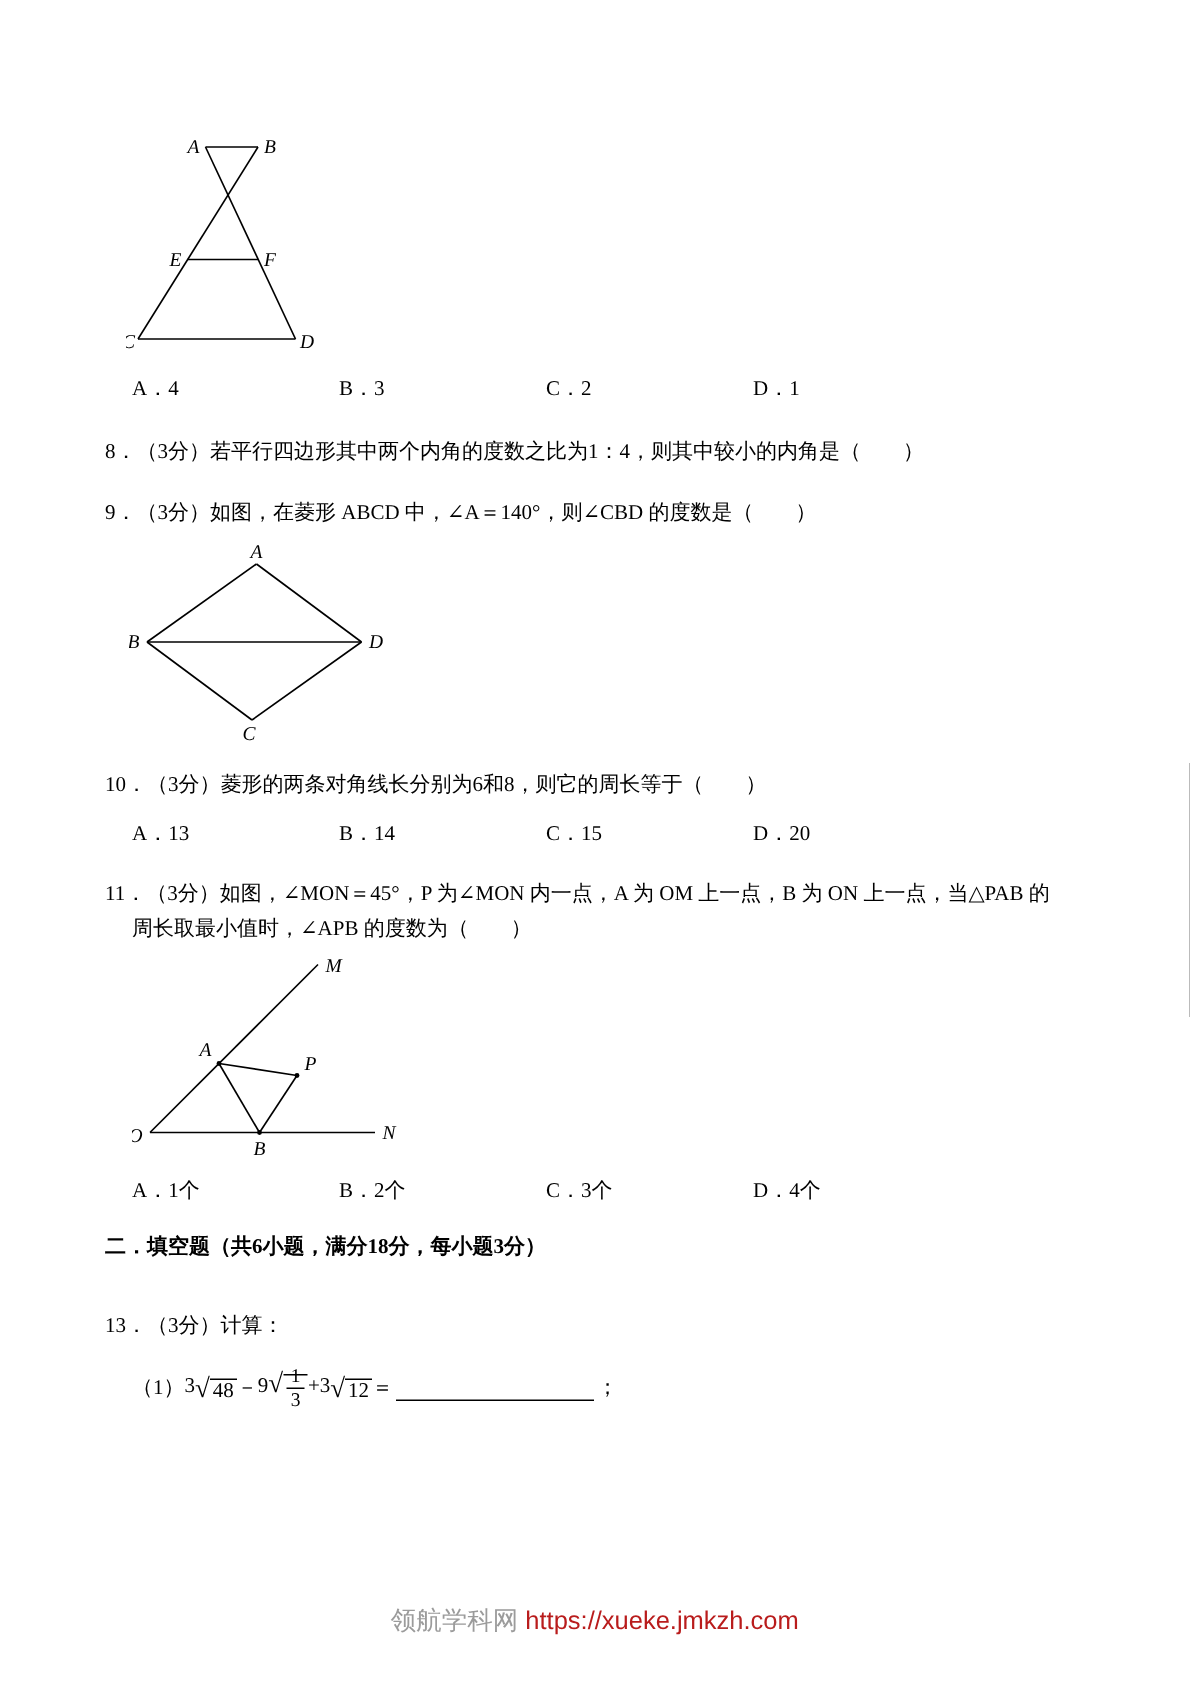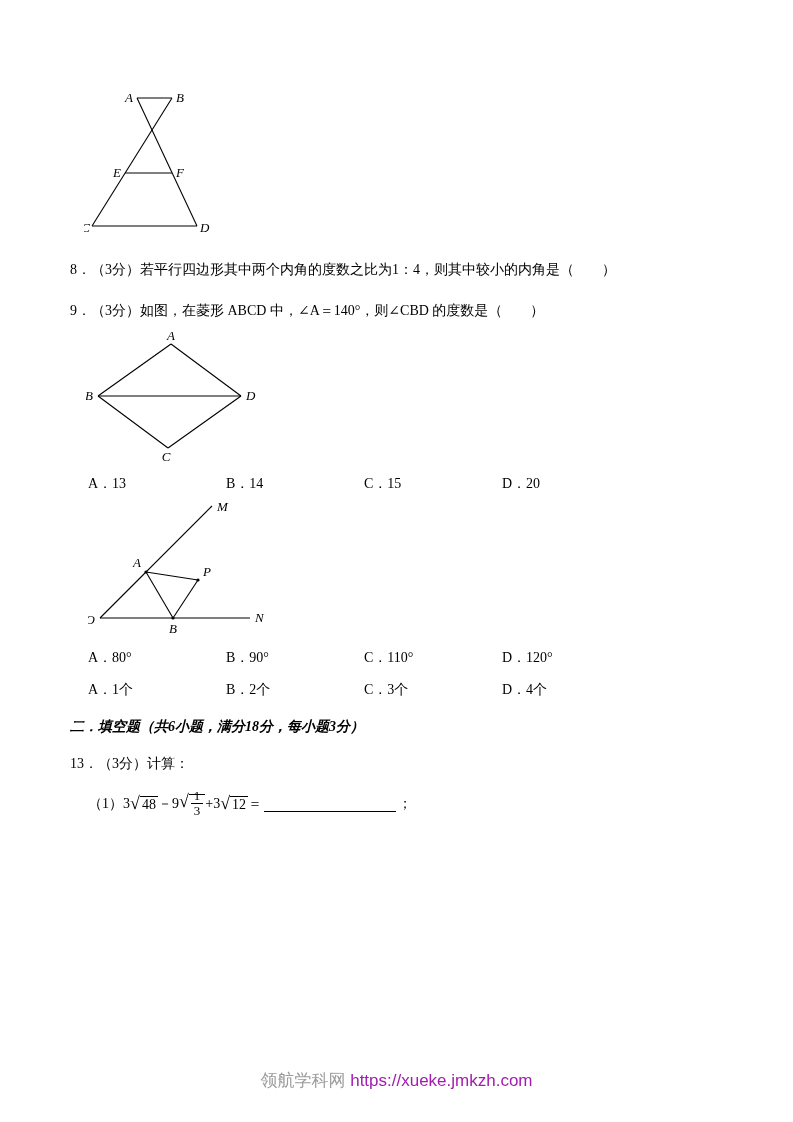--- a/index.html
+++ b/index.html
@@ -9,105 +9,107 @@
     font-size:14px;color:#000;box-sizing:border-box;
     padding:86px 73px 0 70px;overflow:hidden;
   }
   .q{margin:18px 16px 0 18px;text-indent:-18px;line-height:1.65;}
   .opts{display:flex;margin:11px 0 0 18px;line-height:1.5;}
   .opts span{width:138px;flex:0 0 auto;}
   .opts span:last-child{width:auto;}
   .fig{display:block;}
   .fig text{font-style:italic;font-size:13px;font-family:"Liberation Serif","DejaVu Serif",serif;}
   .fig line{stroke:#000;stroke-width:1.1;}
-  .section-title{font-weight:bold;margin:16px 0 0 0;line-height:1.6;font-style:italic;}
-  .q13-label{margin:14px 0 0 0;line-height:1.6;}
+  .section-title{font-weight:bold;margin:16px 0 0 0;line-height:1.6;}
+  .q13-label{margin:30px 0 0 0;line-height:1.6;}
   .expr-line{margin:14px 0 0 18px;display:flex;align-items:center;white-space:nowrap;}
   .sqrt{display:inline-block;white-space:nowrap;}
   .sqrt-sign{font-size:18px;}
   .sqrt-body{border-top:1px solid #000;padding:0 2px;}
   .frac{display:inline-block;vertical-align:middle;text-align:center;line-height:1.1;font-size:13px;}
   .frac .num{display:block;border-bottom:1px solid #000;padding:0 3px;}
   .frac .den{display:block;}
   .blank{display:inline-block;width:132px;height:16px;border-bottom:1px solid #000;margin:0 2px;}
   .footer{
     position:absolute;left:0;bottom:30px;width:100%;text-align:center;
     color:#9b9b9b;font-size:17px;
     font-family:"Liberation Sans","DejaVu Sans",sans-serif;
   }
-  .footer a{color:#a21caf;text-decoration:none;}
+  .footer a{color:#b91c1c;text-decoration:none;}
 </style>
 </head>
 <body>
 
 <div class="page">
 
   <svg class="fig" width="128" height="152" viewBox="0 0 128 152" style="margin-left:14px;">
     <line x1="53" y1="12" x2="88" y2="12"></line>
     <line x1="53" y1="12" x2="113" y2="140"></line>
     <line x1="88" y1="12" x2="8" y2="140"></line>
     <line x1="41" y1="87" x2="88" y2="87"></line>
     <line x1="8" y1="140" x2="113" y2="140"></line>
     <text x="49" y="16" text-anchor="end">A</text>
     <text x="92" y="16" text-anchor="start">B</text>
     <text x="37" y="91" text-anchor="end">E</text>
     <text x="92" y="91" text-anchor="start">F</text>
     <text x="6" y="146" text-anchor="end">C</text>
     <text x="116" y="146" text-anchor="start">D</text>
   </svg>
 
+  <div class="opts">
+    <span>A．4</span>
+    <span>B．3</span>
+    <span>C．2</span>
+    <span>D．1</span>
+  </div>
 
   <p class="q" style="margin-top:20px;">8．（3分）若平行四边形其中两个内角的度数之比为1：4，则其中较小的内角是（　　）</p>
 
   <p class="q">9．（3分）如图，在菱形 ABCD 中，∠A＝140°，则∠CBD 的度数是（　　）</p>
 
   <svg class="fig" width="172" height="132" viewBox="0 0 172 132" style="margin:8px 0 0 16px;">
     <line x1="85" y1="14" x2="12" y2="66"></line>
     <line x1="85" y1="14" x2="155" y2="66"></line>
     <line x1="12" y1="66" x2="82" y2="118"></line>
     <line x1="82" y1="118" x2="155" y2="66"></line>
     <line x1="12" y1="66" x2="155" y2="66"></line>
     <text x="85" y="10" text-anchor="middle">A</text>
     <text x="7" y="70" text-anchor="end">B</text>
     <text x="160" y="70" text-anchor="start">D</text>
     <text x="80" y="131" text-anchor="middle">C</text>
   </svg>
 
 
+  <p class="q">10．（3分）菱形的两条对角线长分别为6和8，则它的周长等于（　　）</p>
   <div class="opts">
     <span>A．13</span>
     <span>B．14</span>
     <span>C．15</span>
     <span>D．20</span>
   </div>
 
+  <p class="q">11．（3分）如图，∠MON＝45°，P 为∠MON 内一点，A 为 OM 上一点，B 为 ON 上一点，当△PAB 的周长取最小值时，∠APB 的度数为（　　）</p>
 
   <svg class="fig" width="178" height="136" viewBox="0 0 178 136" style="margin:6px 0 0 18px;">
     <line x1="12" y1="118" x2="124" y2="6"></line>
     <line x1="12" y1="118" x2="162" y2="118"></line>
     <line x1="58" y1="72" x2="110" y2="80"></line>
     <line x1="110" y1="80" x2="85" y2="118"></line>
     <line x1="58" y1="72" x2="85" y2="118"></line>
     <circle cx="58" cy="72" r="1.6"></circle>
     <circle cx="110" cy="80" r="1.6"></circle>
     <circle cx="85" cy="118" r="1.6"></circle>
     <text x="129" y="11" text-anchor="start">M</text>
     <text x="53" y="67" text-anchor="end">A</text>
     <text x="115" y="76" text-anchor="start">P</text>
     <text x="7" y="124" text-anchor="end">O</text>
     <text x="85" y="133" text-anchor="middle">B</text>
     <text x="167" y="122" text-anchor="start">N</text>
   </svg>
 
-  <div class="opts">
-    <span>A．80°</span>
-    <span>B．90°</span>
-    <span>C．110°</span>
-    <span>D．120°</span>
-  </div>
 
   <div class="opts">
     <span>A．1个</span>
     <span>B．2个</span>
     <span>C．3个</span>
     <span>D．4个</span>
   </div>
 
   <p class="section-title">二．填空题（共6小题，满分18分，每小题3分）</p>
 

